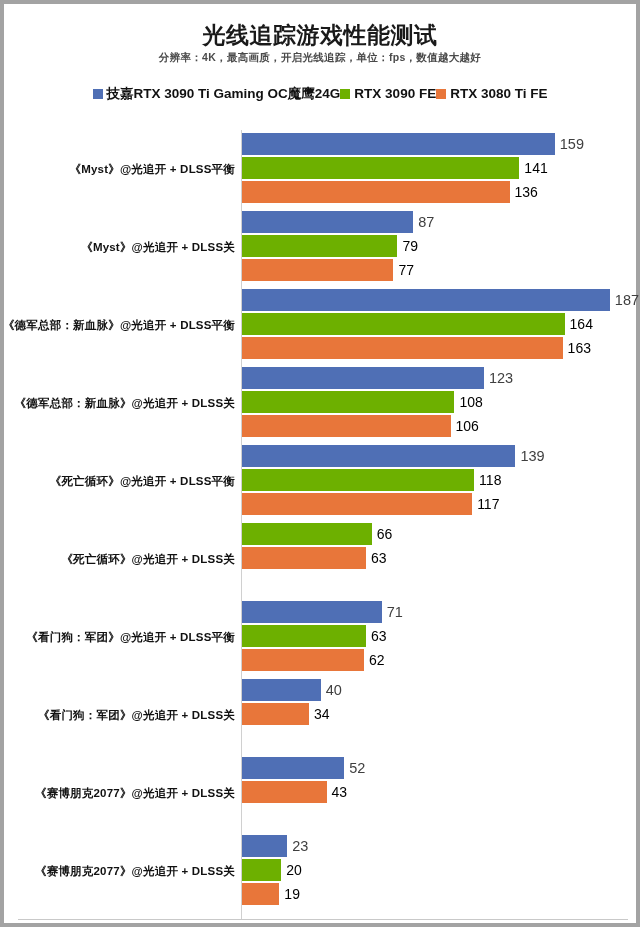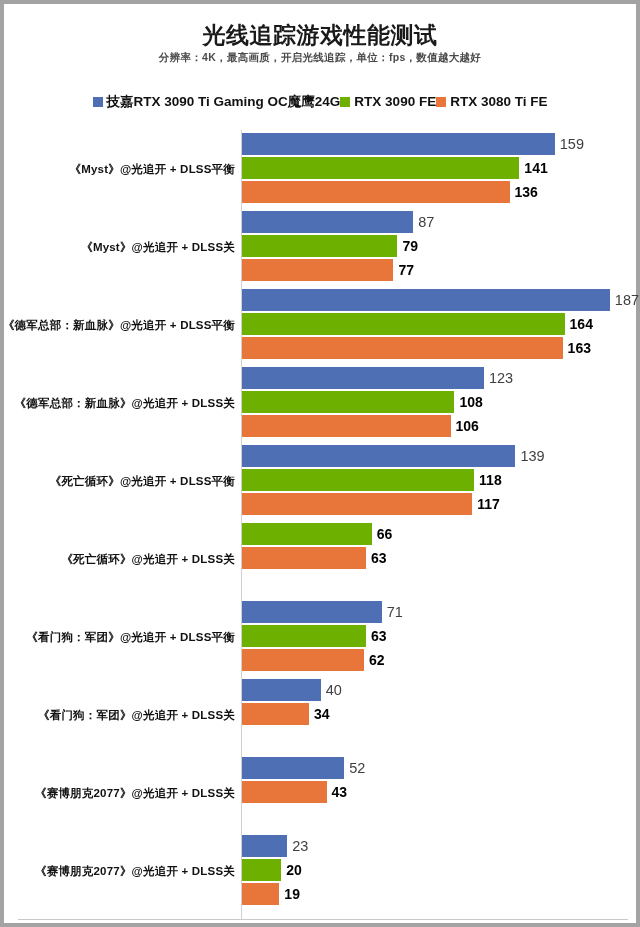--- a/index.html
+++ b/index.html
@@ -36,21 +36,21 @@
     font-size: 10.5px;
     font-weight: bold;
     color: #4a4a4a;
     letter-spacing: 0.3px;
   }
   
   #legend {
     display: flex;
     justify-content: center;
     align-items: center;
-    margin-top: 30px;
+    margin-top: 22px;
     gap: 0px;
   }
   .legend-item {
     display: flex;
     align-items: center;
     font-size: 13.5px;
     font-weight: bold;
     color: #111;
     white-space: nowrap;
   }
@@ -119,21 +119,21 @@
     align-items: center;
     height: 20px;
     margin-bottom: 4px;
   }
   .bar {
     height: 22px;
     flex: none;
   }
   .bar-value {
     font-size: 14px;
-    font-weight: bold;
+    font-weight: normal;
     margin-left: 5px;
     line-height: 1;
     white-space: nowrap;
   }
   .s0 .bar-value { color: #3f3f3f; font-weight: normal; font-size: 14.5px; }
   .s1 .bar-value, .s2 .bar-value { color: #000; }
 </style>
 </head>
 <body>
 

